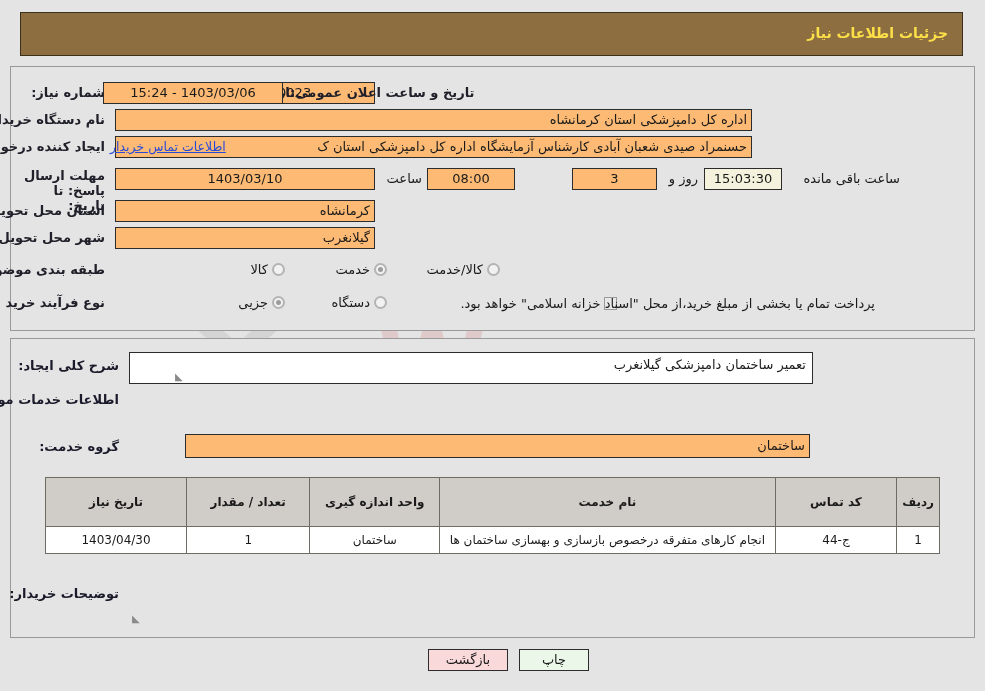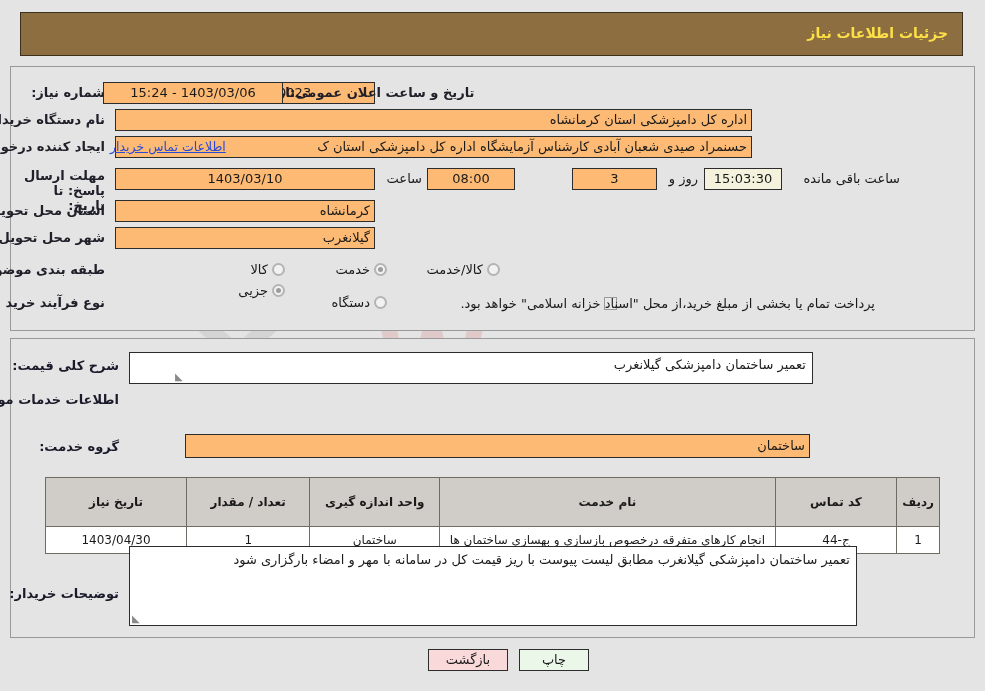--- a/index.html
+++ b/index.html
@@ -304,34 +304,34 @@
   <div class="radio-grp" style="right:598px; top:262px;">
     <span class="radio on"></span>
     <span class="radio-lbl">خدمت</span>
   </div>
   <div class="radio-grp" style="right:485px; top:262px;">
     <span class="radio"></span>
     <span class="radio-lbl">کالا/خدمت</span>
   </div>
 
   <div class="lbl" style="right:880px; top:295px;">نوع فرآیند خرید :</div>
-  <div class="radio-grp" style="right:700px; top:283px;">
+  <div class="radio-grp" style="right:700px; top:295px;">
     <span class="radio on"></span>
     <span class="radio-lbl">جزیی</span>
   </div>
   <div class="radio-grp" style="right:598px; top:295px;">
     <span class="radio"></span>
     <span class="radio-lbl">دستگاه</span>
   </div>
   <div class="checkbox" style="right:368px; top:297px;"></div>
   <div class="inline-txt" style="right:110px; top:296px;">پرداخت تمام یا بخشی از مبلغ خرید،از محل "اسناد خزانه اسلامی" خواهد بود.</div>
 
   <div class="panel" id="panel-mid"></div>
 
-  <div class="section-title" style="right:866px; top:358px;">شرح کلی قیمت:</div>
+  <div class="section-title" style="right:866px; top:358px;">شرح کلی ایجاد:</div>
   <div class="textbox" style="right:172px; top:352px; width:684px; height:32px;">تعمیر ساختمان دامپزشکی گیلانغرب</div>
   <div class="resize-grip" style="left:175px; top:372px;">◣</div>
 
   <div class="section-title" style="right:866px; top:392px;">اطلاعات خدمات مورد نیاز</div>
 
   <div class="section-title" style="right:866px; top:439px;">گروه خدمت:</div>
   <div class="fld right" style="right:175px; top:434px; width:625px; height:24px; line-height:22px;">ساختمان</div>
 
   <table class="tbl">
     <thead>
@@ -350,19 +350,18 @@
         <td>ج-44</td>
         <td>انجام کارهای متفرقه درخصوص بازسازی و بهسازی ساختمان ها</td>
         <td>ساختمان</td>
         <td>1</td>
         <td>1403/04/30</td>
       </tr>
     </tbody>
   </table>
 
   <div class="section-title" style="right:866px; top:586px;">توضیحات خریدار:</div>
-  <div class="textbox" style="right:128px; top:546px; width:728px; height:80px; line-height:18px;">تعمیر ساختمان دامپزشکی گیلانغرب مطابق لیست پیوست با ریز قیمت کل در سامانه با مهر و امضاء بارگزاری شود</div>
   <div class="resize-grip" style="left:132px; top:614px;">◣</div>
 
   <div class="btn btn-print" style="left:519px; top:649px; width:70px;">چاپ</div>
   <div class="btn btn-back" style="left:428px; top:649px; width:80px;">بازگشت</div>
 
 </div>
 
 </body></html>

